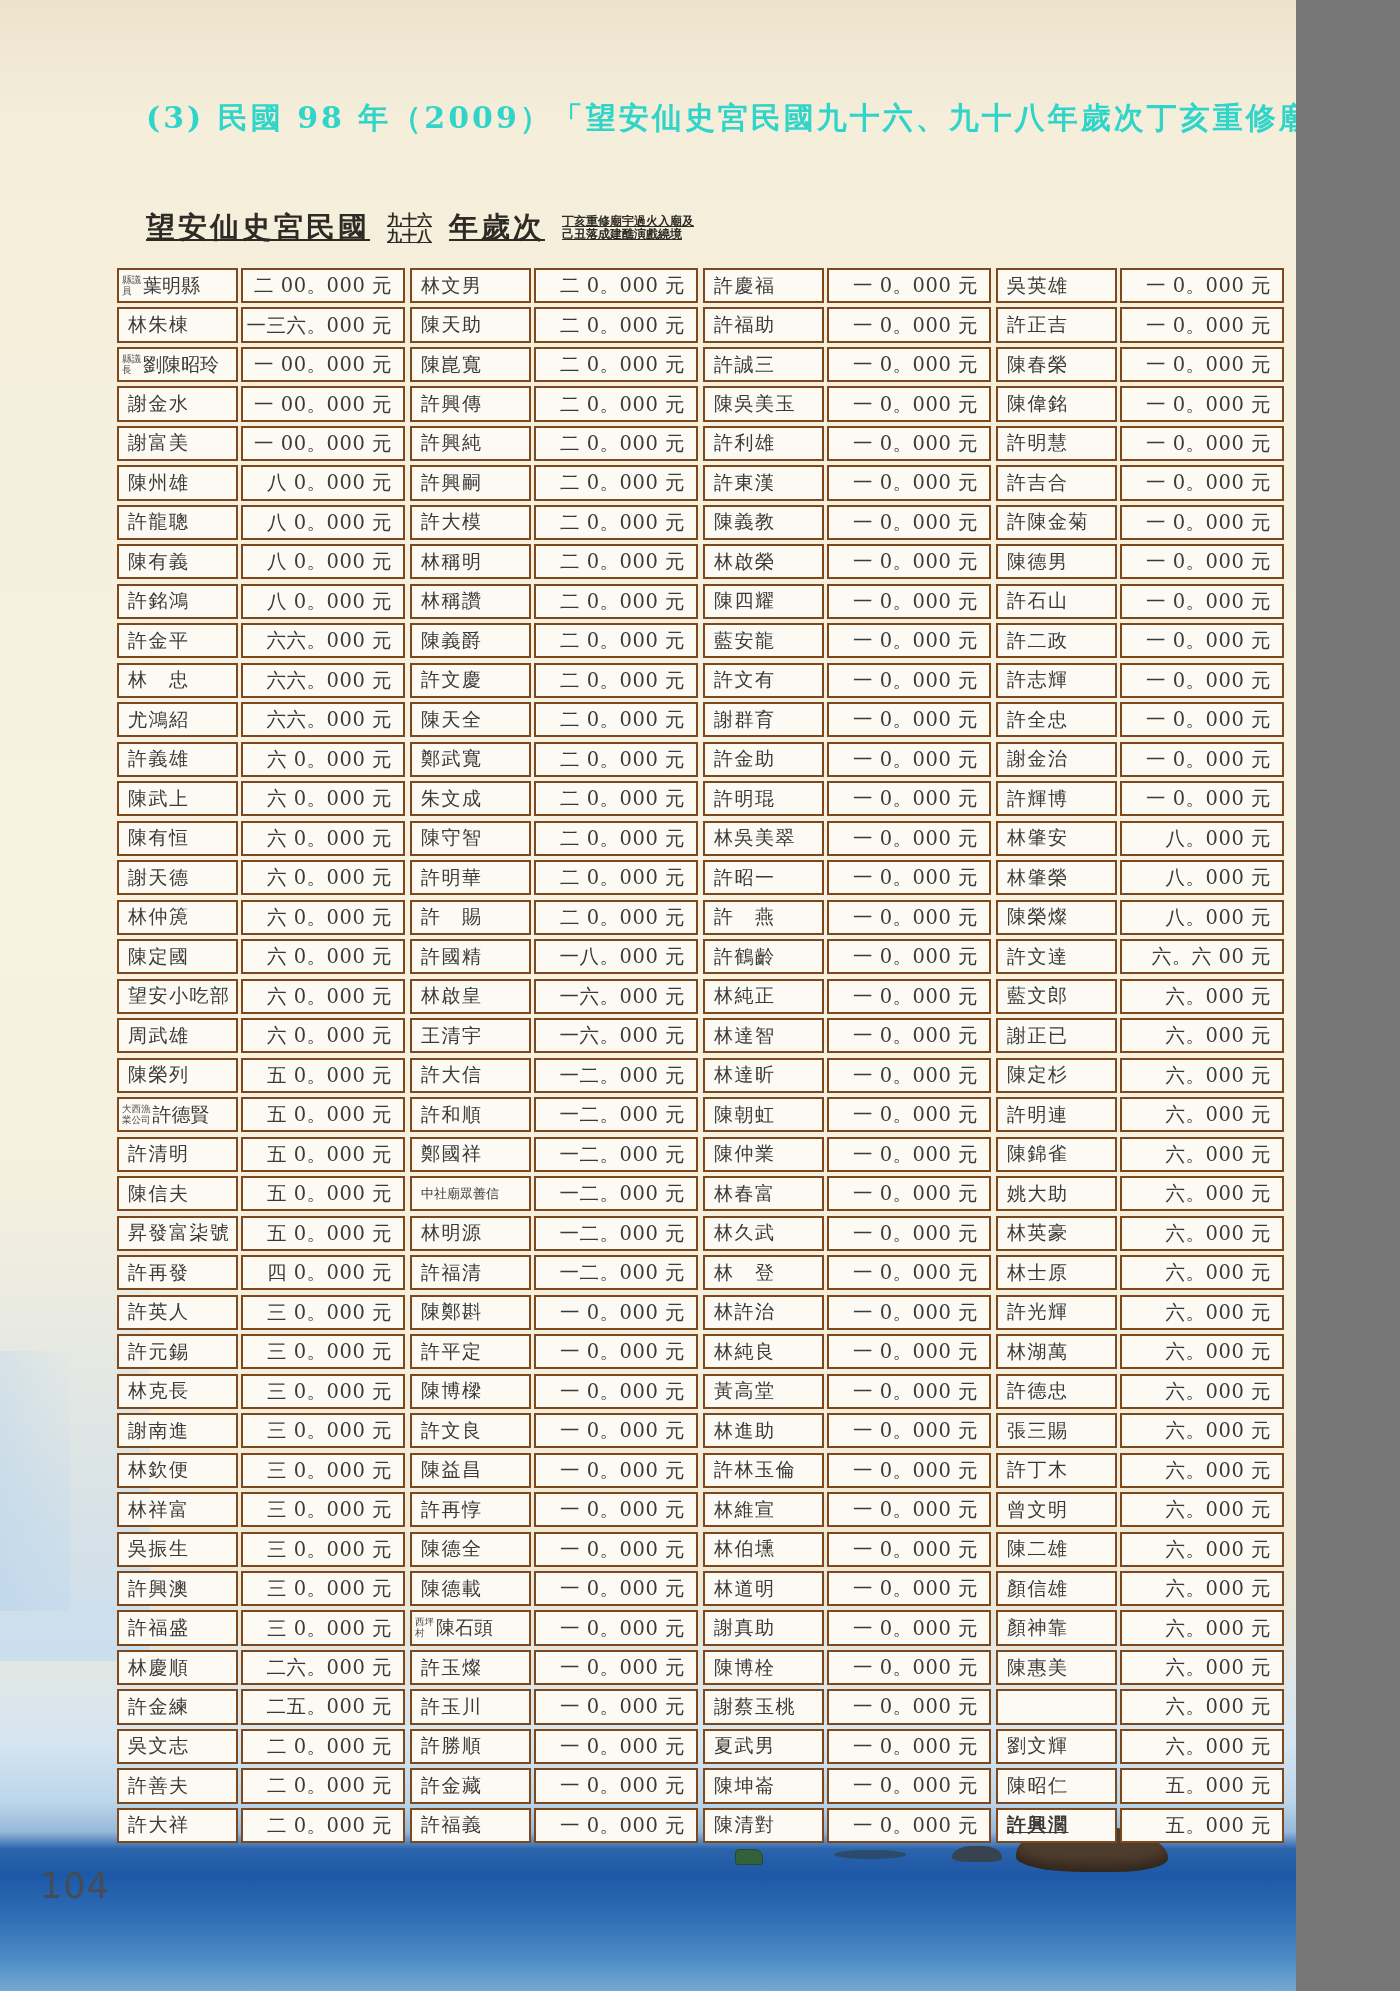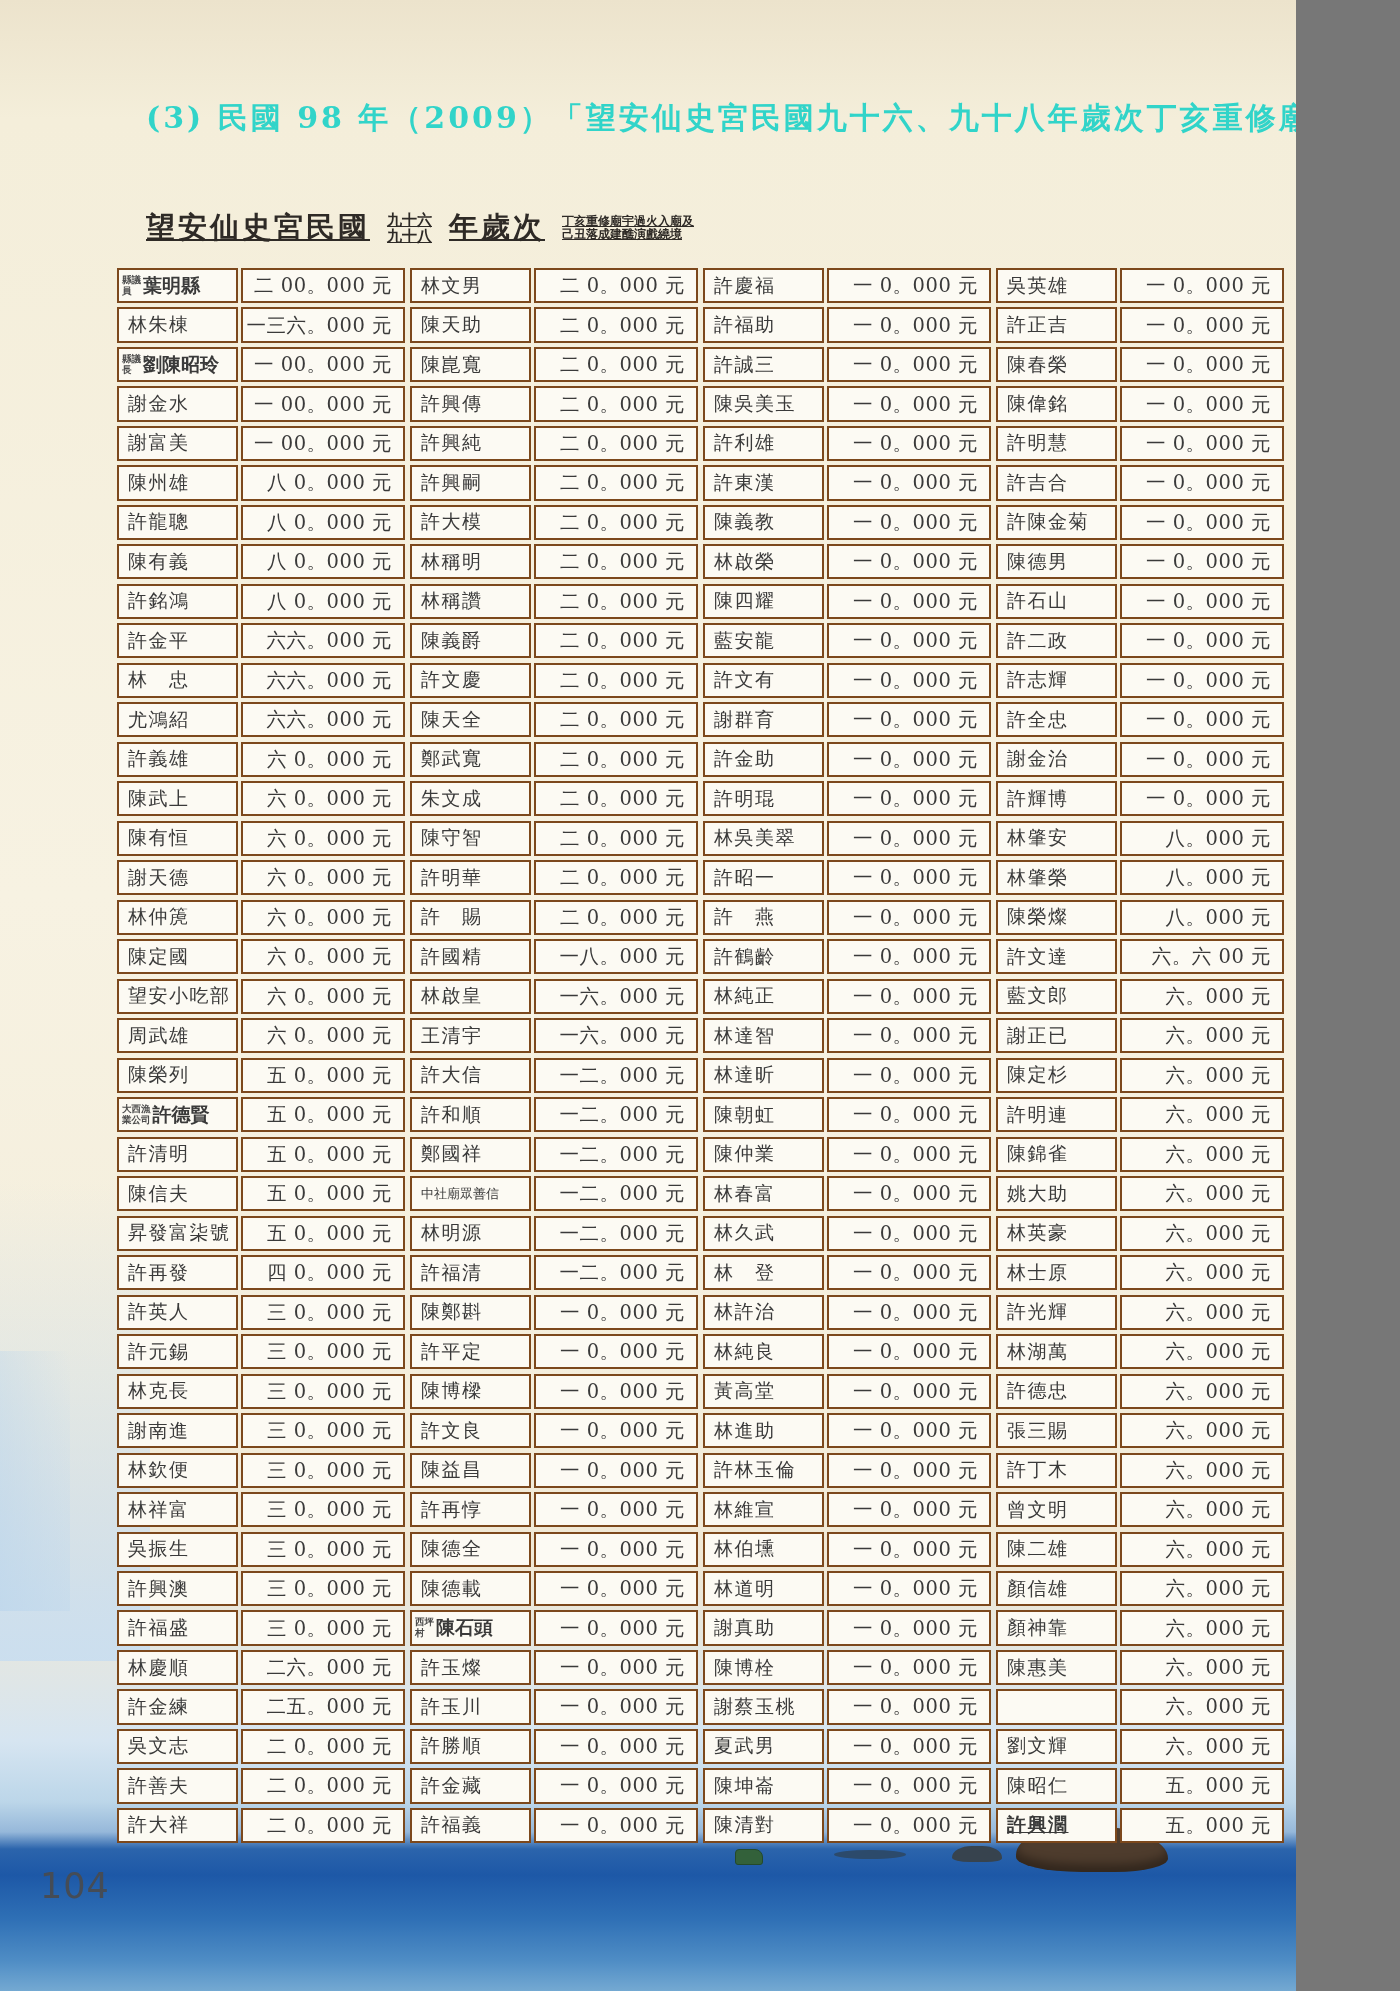--- a/index.html
+++ b/index.html
@@ -49,21 +49,21 @@
   }
   .stack{display:inline-flex;flex-direction:column;justify-content:center;line-height:1.08;letter-spacing:0;margin:0 17px;}
   .stack.s1{font-size:15px;}
   .stack.s2{font-size:12px;font-weight:600;}
   
   .table{position:absolute;left:117px;top:268px;width:1167px;display:flex;gap:5px;}
   .tgroup{flex:1;display:flex;flex-direction:column;gap:4.4px;}
   .row{display:flex;gap:3px;height:35.1px;flex:none;}
   .cell{border:2px solid var(--brown,#7c481c);background:var(--cellbg,#fcfaf3);display:flex;align-items:center;box-sizing:border-box;color:#3a3a3a;}
   .cell.nm{width:121px;padding-left:9px;font-size:19px;letter-spacing:1.5px;overflow:hidden;}
-  .cell.nm.haspfx{padding-left:3px;letter-spacing:0;font-weight:bold;}
+  .cell.nm.haspfx{padding-left:3px;letter-spacing:0;}
   .cell.amt{flex:1;justify-content:flex-end;padding-right:11px;font-size:19.5px;letter-spacing:0.5px;white-space:nowrap;}
   .pfx{display:inline-flex;flex-direction:column;font-size:9.5px;line-height:1.12;margin-right:2px;letter-spacing:0;color:#4a4a4a;flex:none;}
   .nmtext{white-space:nowrap;}
   .small-name{font-size:13px;letter-spacing:0;}
   .stacked-name{display:flex;flex-direction:column;font-size:11px;line-height:1.18;letter-spacing:0;gap:41px;}
   .bold{font-weight:700;text-decoration:underline;}
   
   .pagenum{position:absolute;left:40px;top:1866px;font-size:35px;color:#454c56;
     font-family:"DejaVu Sans","Liberation Sans",sans-serif;letter-spacing:1px;}
 </style>

